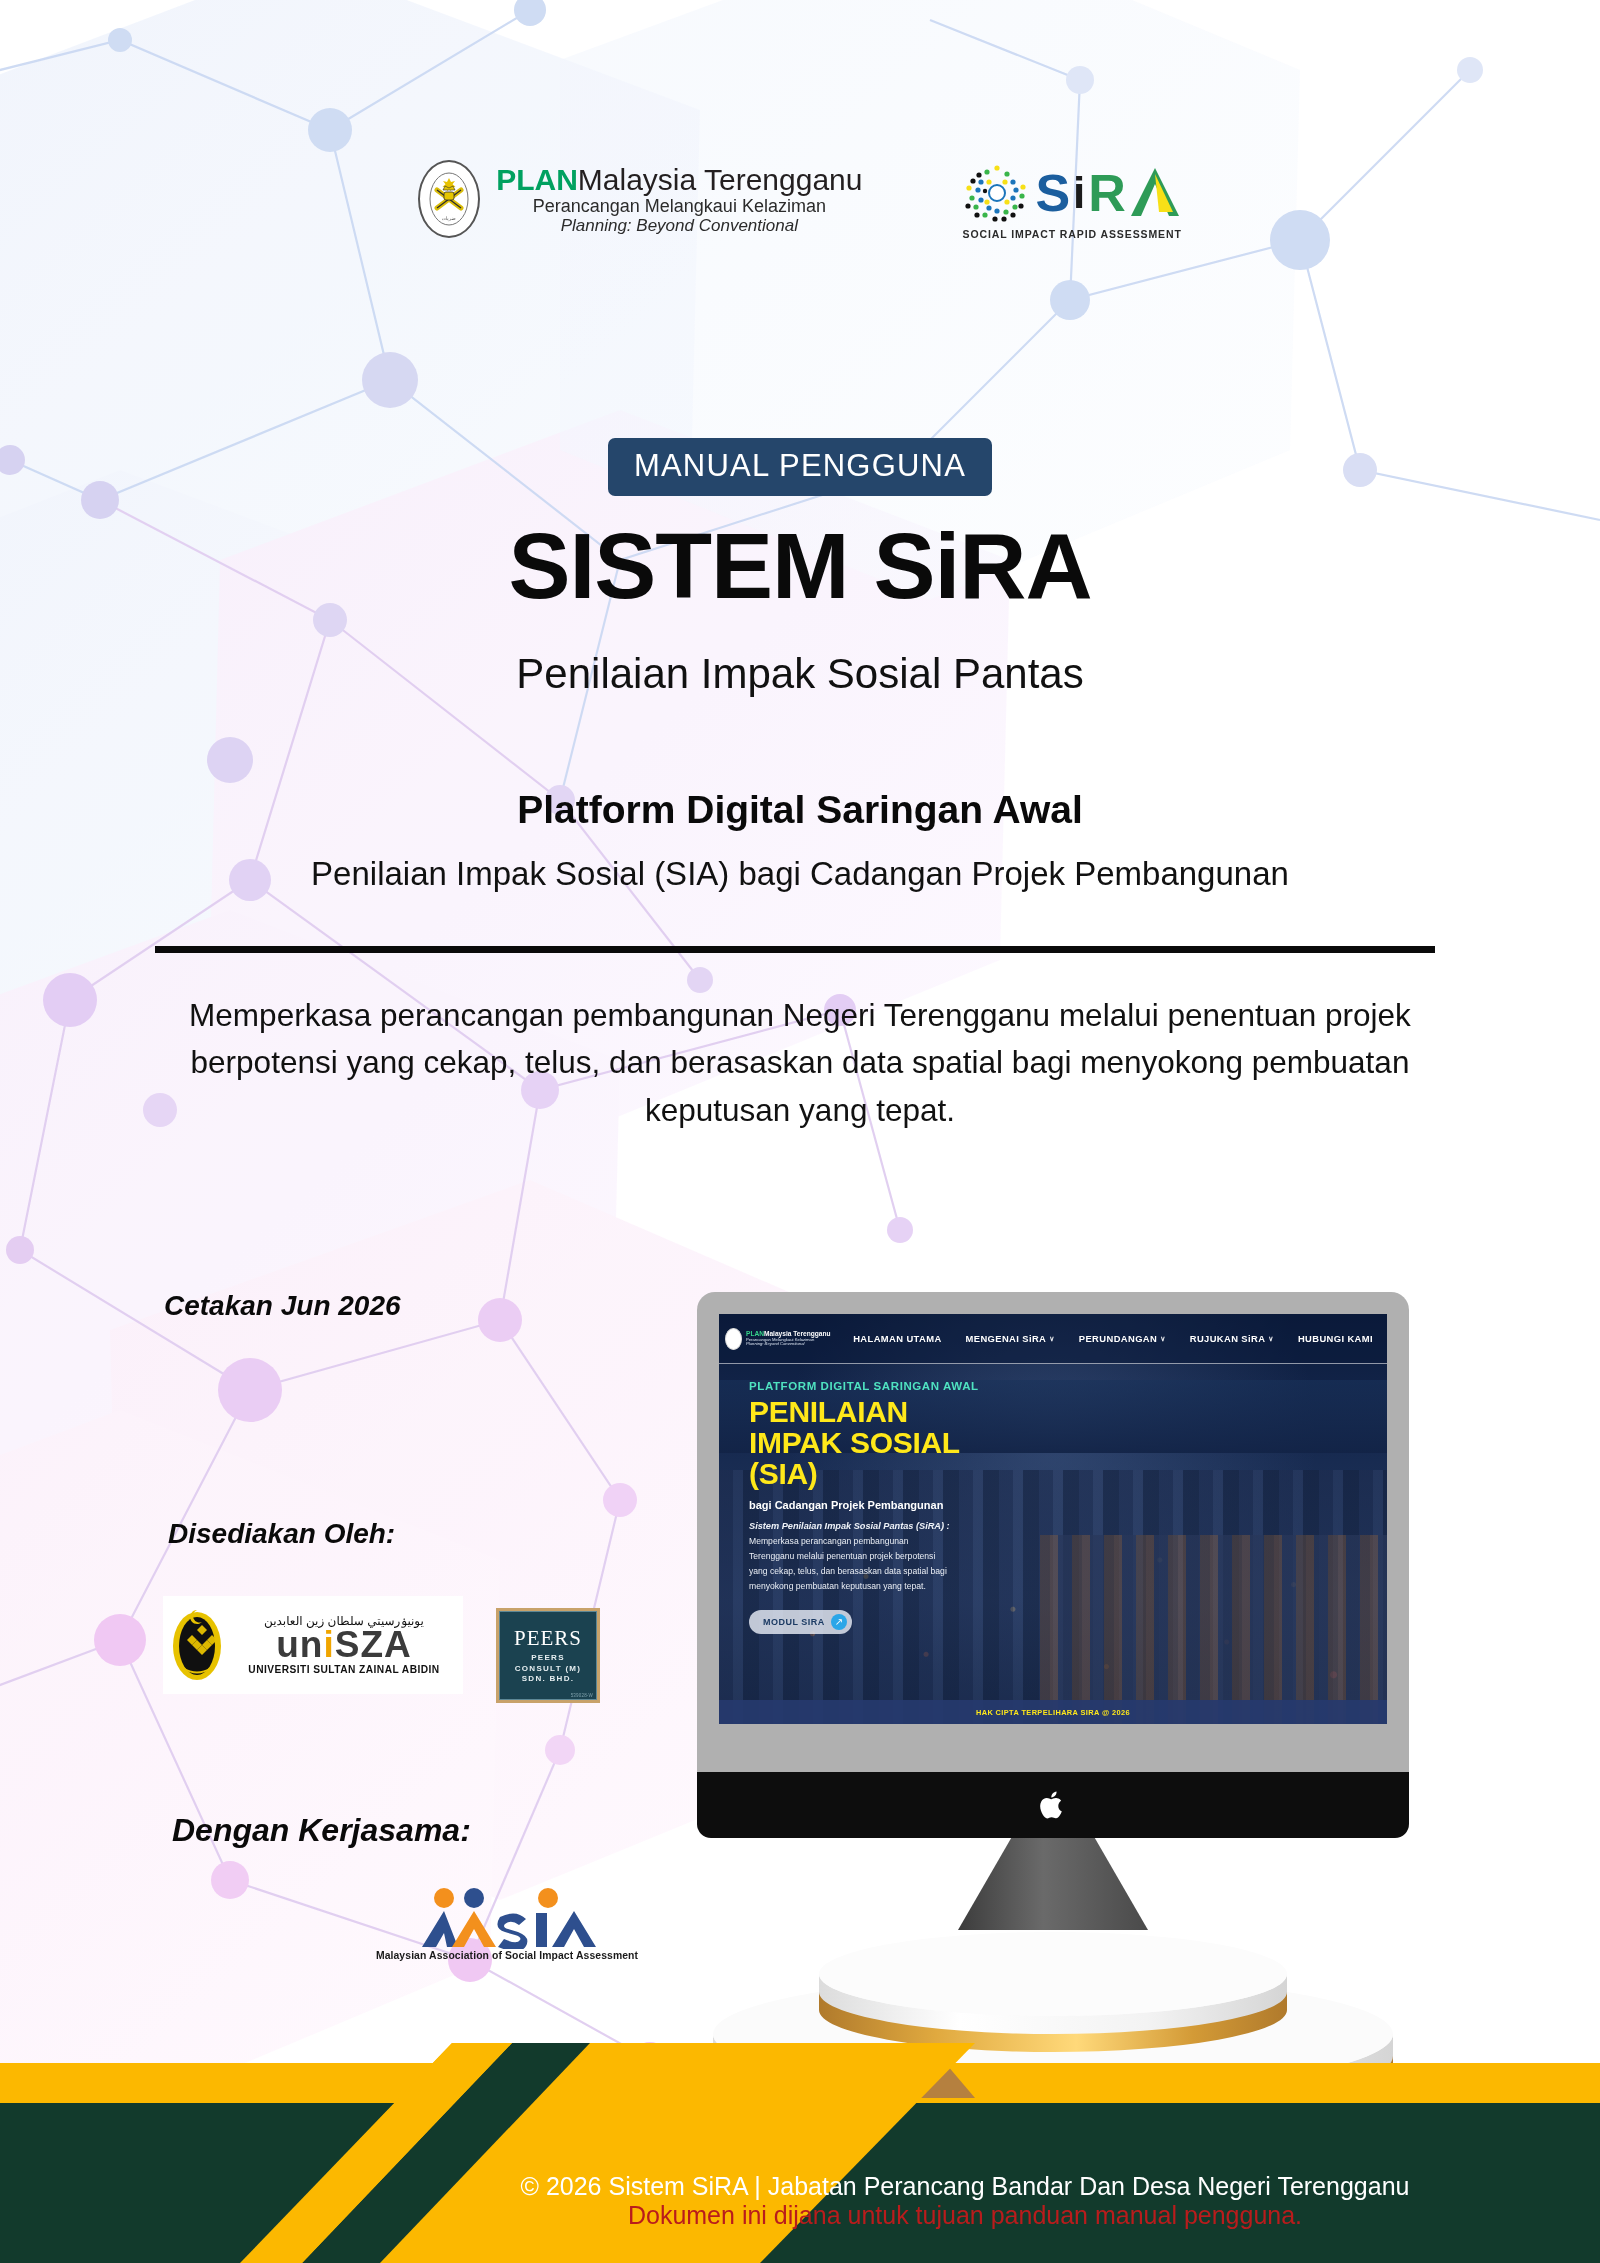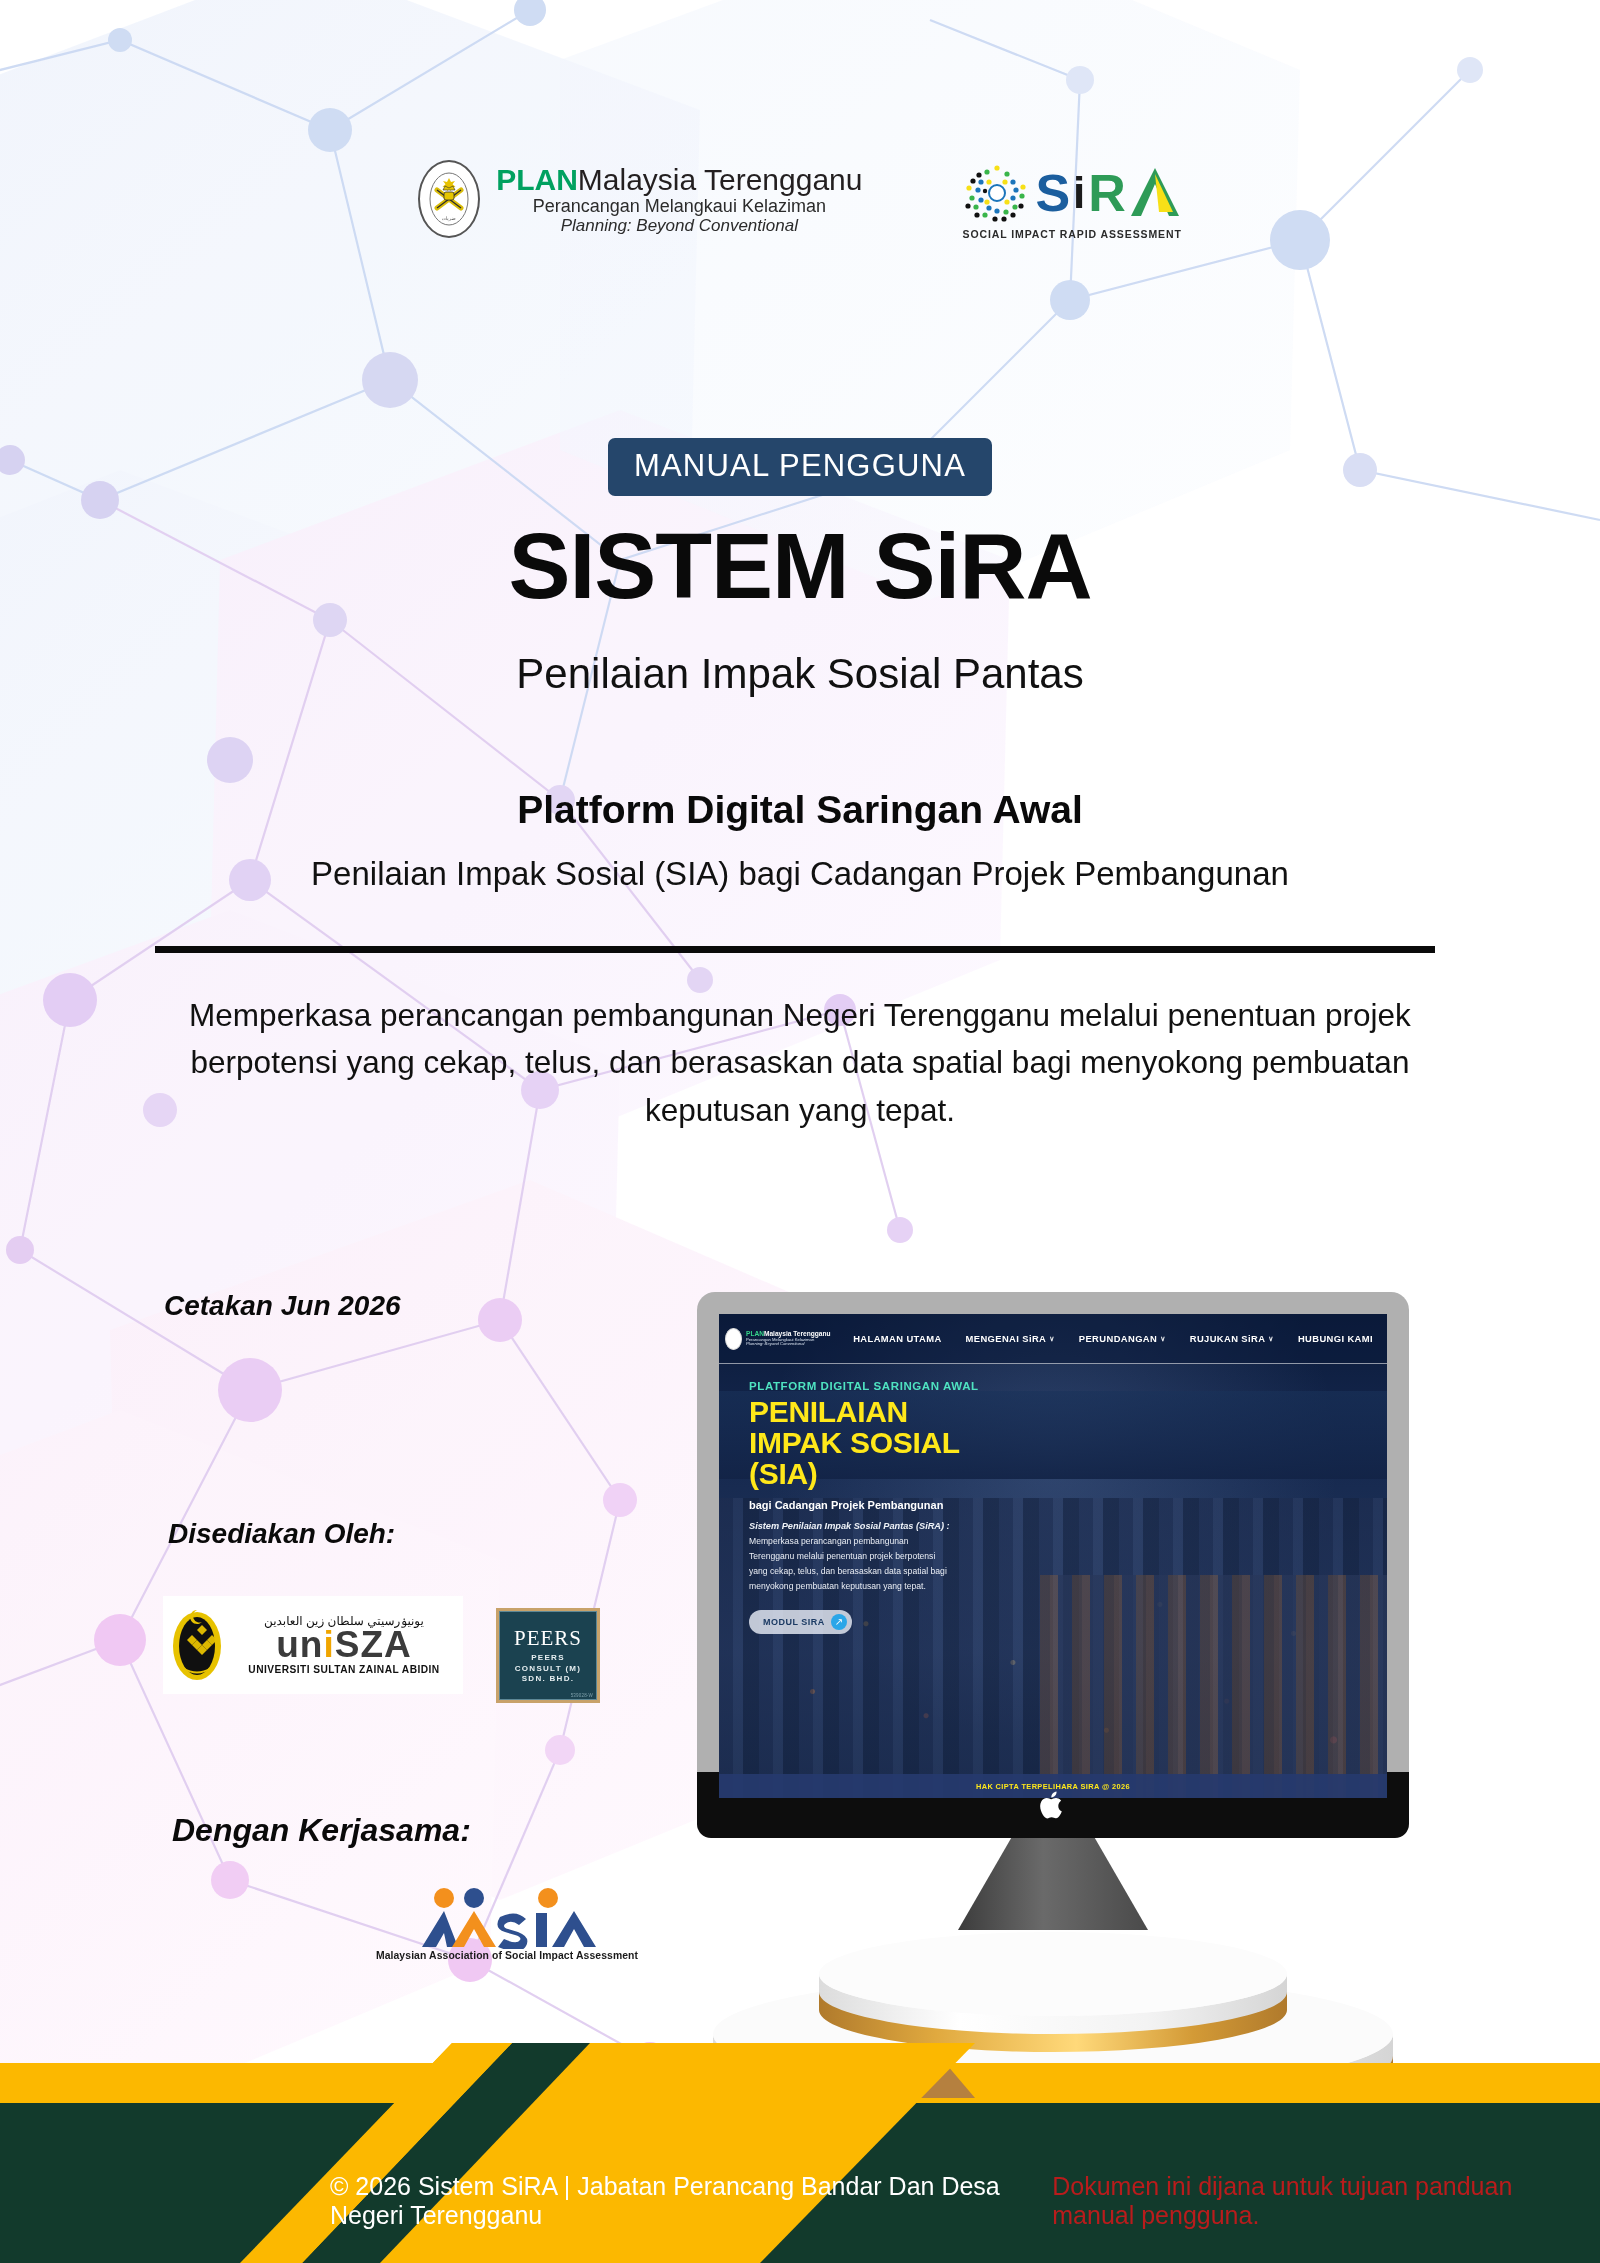--- a/index.html
+++ b/index.html
@@ -98,21 +98,21 @@
       display:flex; flex-direction:column; align-items:center; justify-content:flex-end; }
   .masia-cap { font-size:10.4px; font-weight:700; color:#1a1a1a; letter-spacing:0.1px; margin-top:1px; white-space:nowrap;}
 
   
   .monitor { position:absolute; left:697px; top:1292px; width:712px; }
   .screen-frame {
     width:712px; height:480px; background:#b0b0b0; border-radius:18px 18px 0 0;
     padding:22px 22px 0 22px;
   }
   .screen {
-    width:100%; height:484px; overflow:hidden; position:relative;
+    width:100%; height:410px; overflow:hidden; position:relative;
     background: linear-gradient(180deg,#0b1b3a 0%, #13254b 22%, #1b2f55 45%, #243a63 70%, #16294b 100%);
   }
   .city {
     position:absolute; inset:0;
     background:
       radial-gradient(circle at 14% 78%, rgba(255,140,40,.55) 0 2px, transparent 3px),
       radial-gradient(circle at 22% 64%, rgba(255,190,80,.5) 0 2px, transparent 3px),
       radial-gradient(circle at 31% 83%, rgba(255,120,60,.45) 0 2px, transparent 3px),
       radial-gradient(circle at 44% 72%, rgba(255,210,120,.5) 0 2px, transparent 3px),
       radial-gradient(circle at 58% 86%, rgba(255,150,60,.55) 0 2px, transparent 3px),
@@ -178,21 +178,21 @@
     width:190px; height:92px;
     background:linear-gradient(90deg,#3c3c3c,#6a6a6a 45%,#4a4a4a);
     clip-path: polygon(28% 0, 72% 0, 100% 100%, 0 100%);
   }
   .podium { position:absolute; left:697px; top:1930px; width:712px; height:200px; }
 
   
   .bottom-svg { position:absolute; left:0; bottom:0; width:1600px; height:340px; z-index:6; }
   .page-footer {
     position:absolute; left:0; right:0; bottom:0; height:125px; z-index:8;
-    display:flex; flex-direction:row; align-items:center; justify-content:center; gap:0;
+    display:flex; flex-direction:column; align-items:center; justify-content:center; gap:0;
     padding-left:330px;
   }
   .pf-l1 { color:#ffffff; font-size:25px; }
   .pf-l2 { color:#b91c1c; font-size:25px; }
 </style>
 </head>
 <body>
 
 <div class="page">
 

